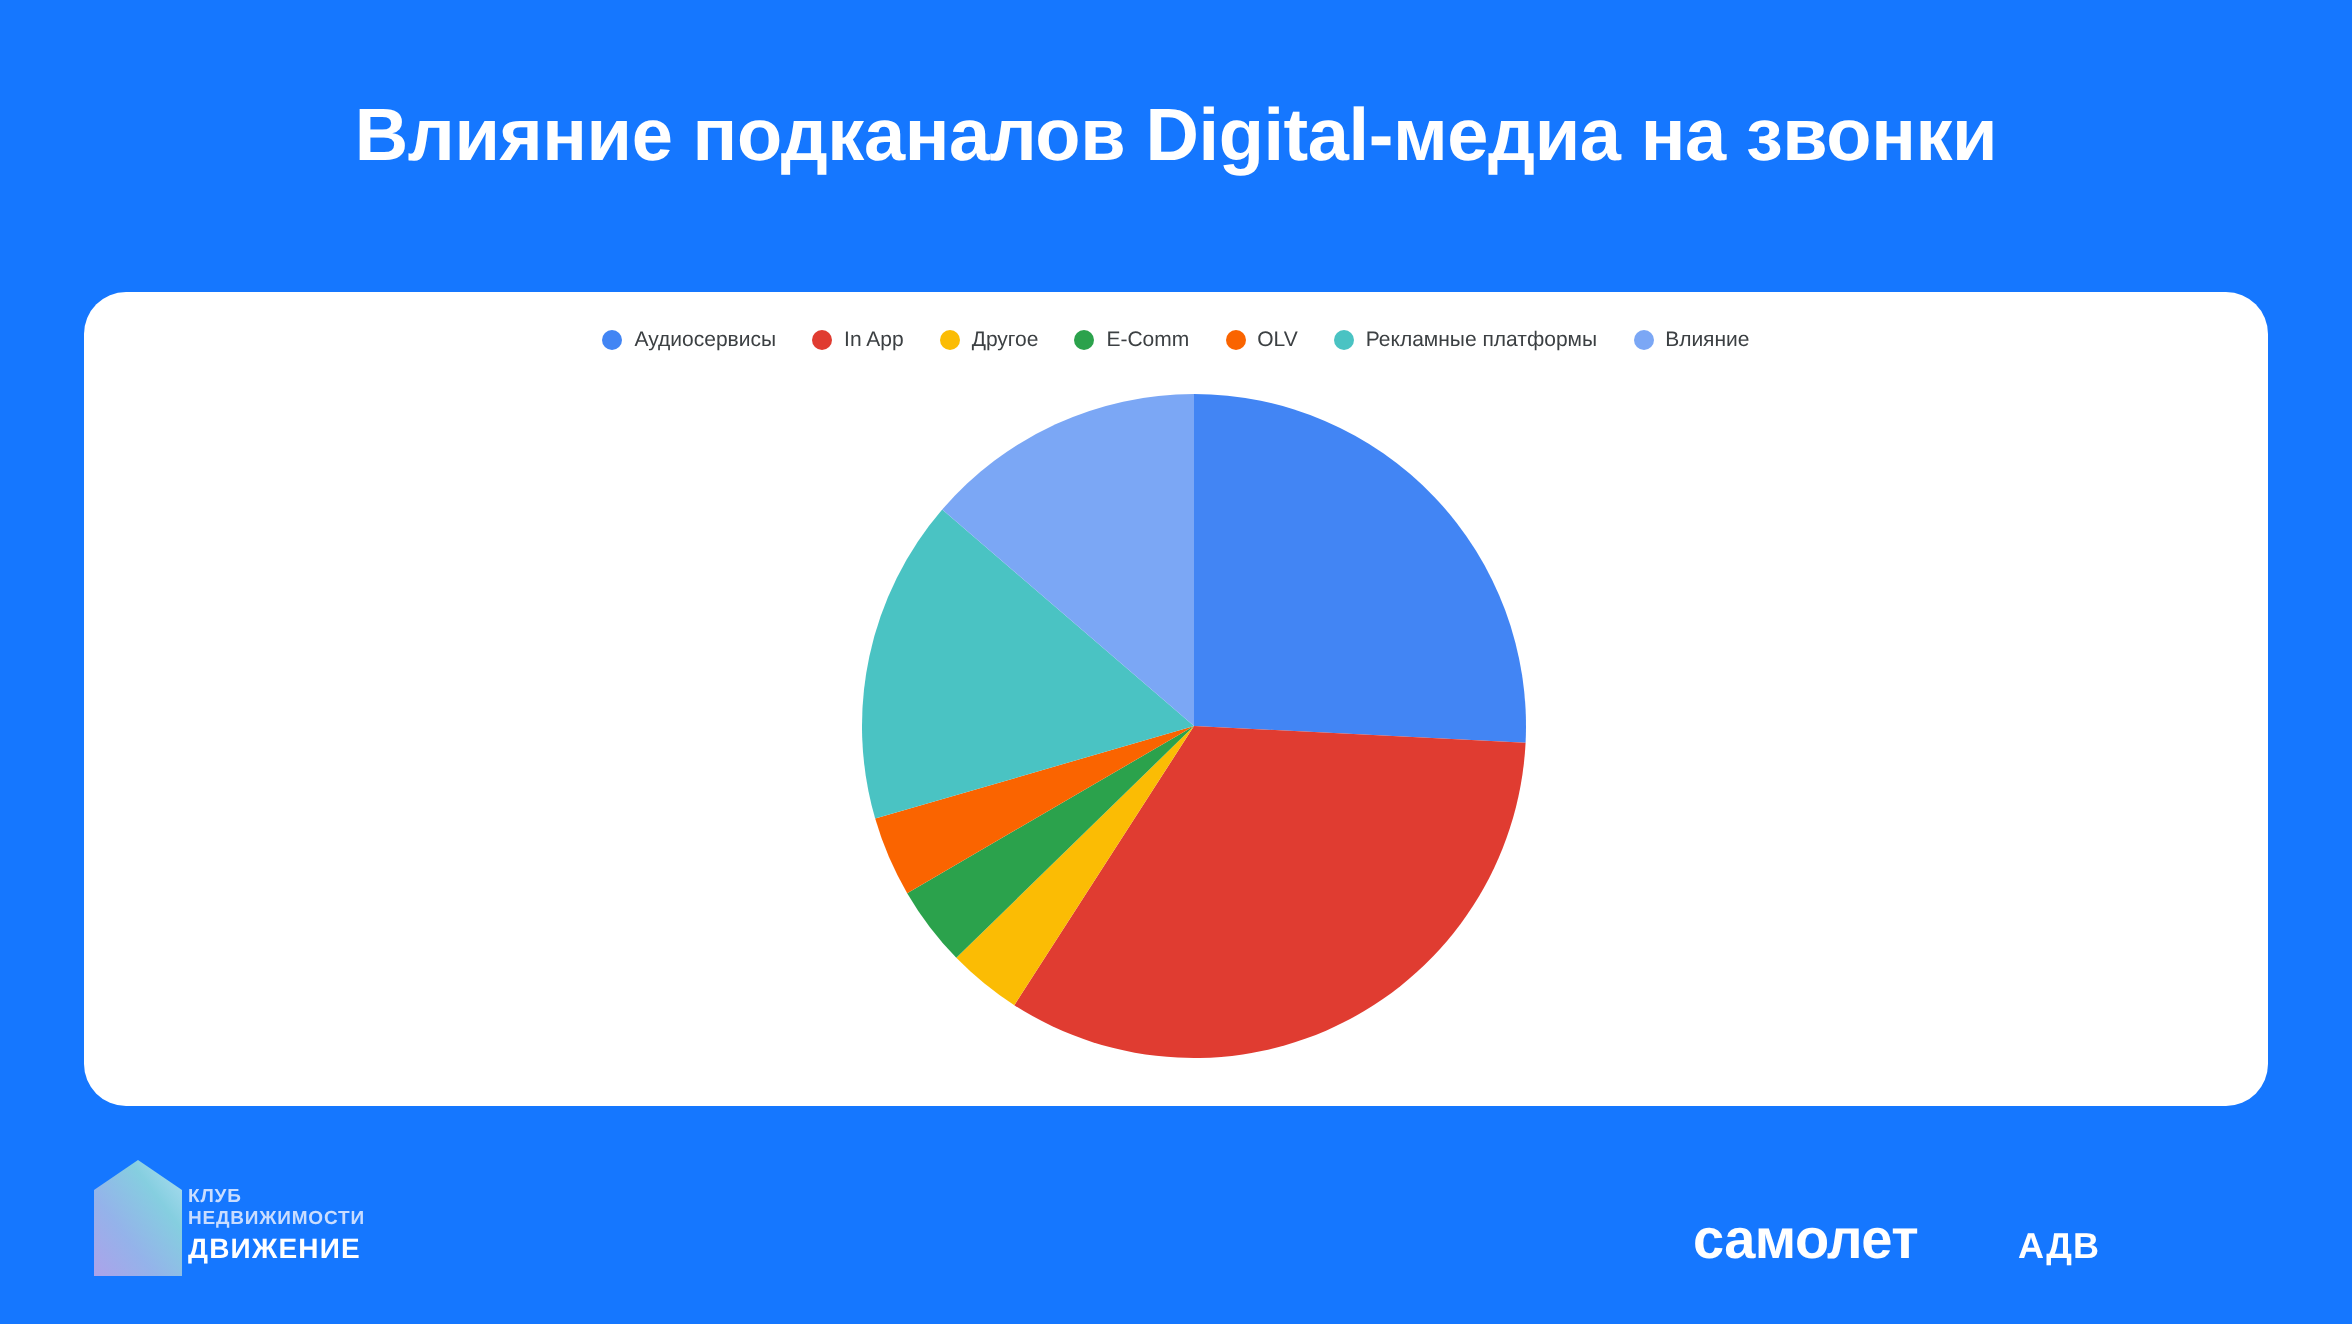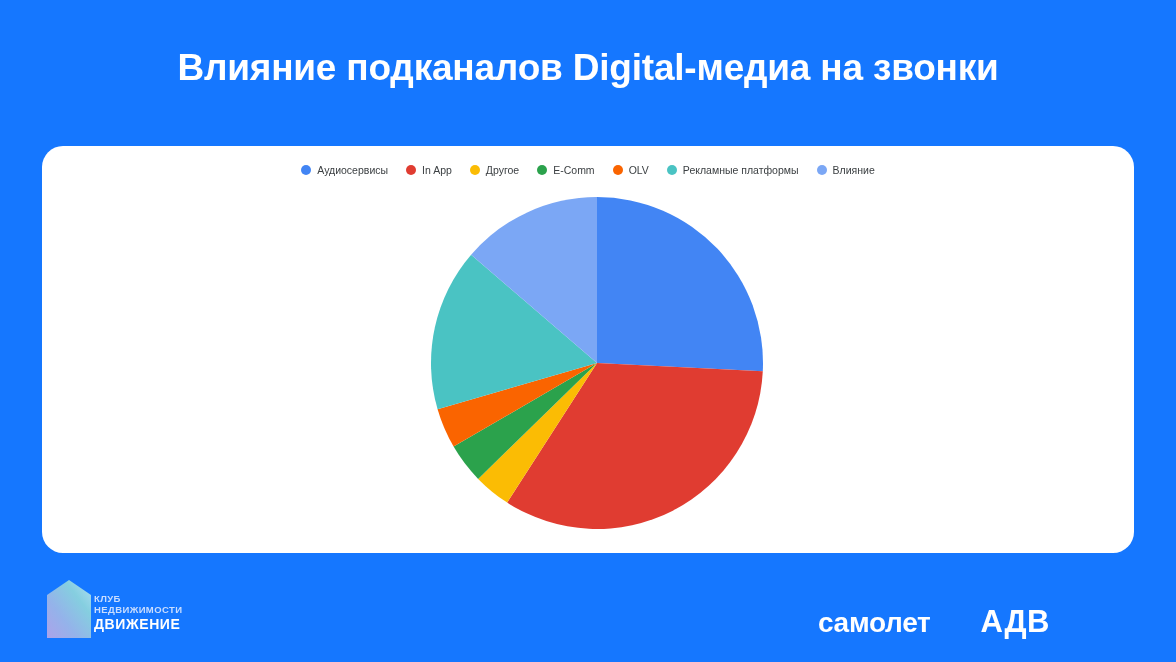--- a/index.html
+++ b/index.html
@@ -107,21 +107,21 @@
     gap:50px;
     color:#ffffff;
     margin-left:33px;
   }
   #brand-samolet {
     font-size:28px;
     font-weight:bold;
     letter-spacing:-0.3px;
   }
   #brand-adv {
-    font-size:31px;
+    font-size:18px;
     font-weight:bold;
     letter-spacing:0.5px;
   }
 </style>
 </head>
 <body>
 
 <h1 id="slide-title">Влияние подканалов Digital-медиа на звонки</h1>
 
 <div id="chart-card">

